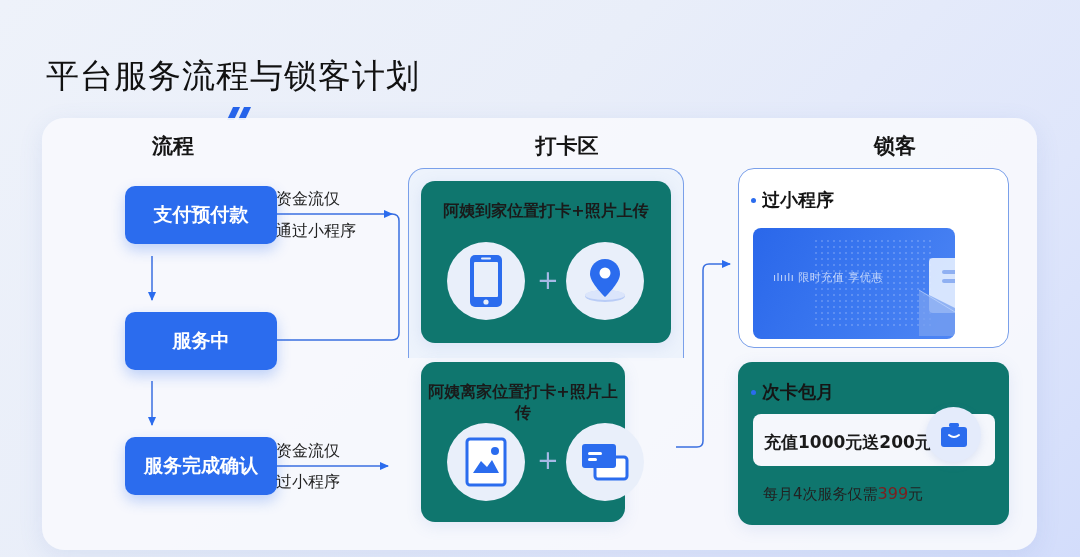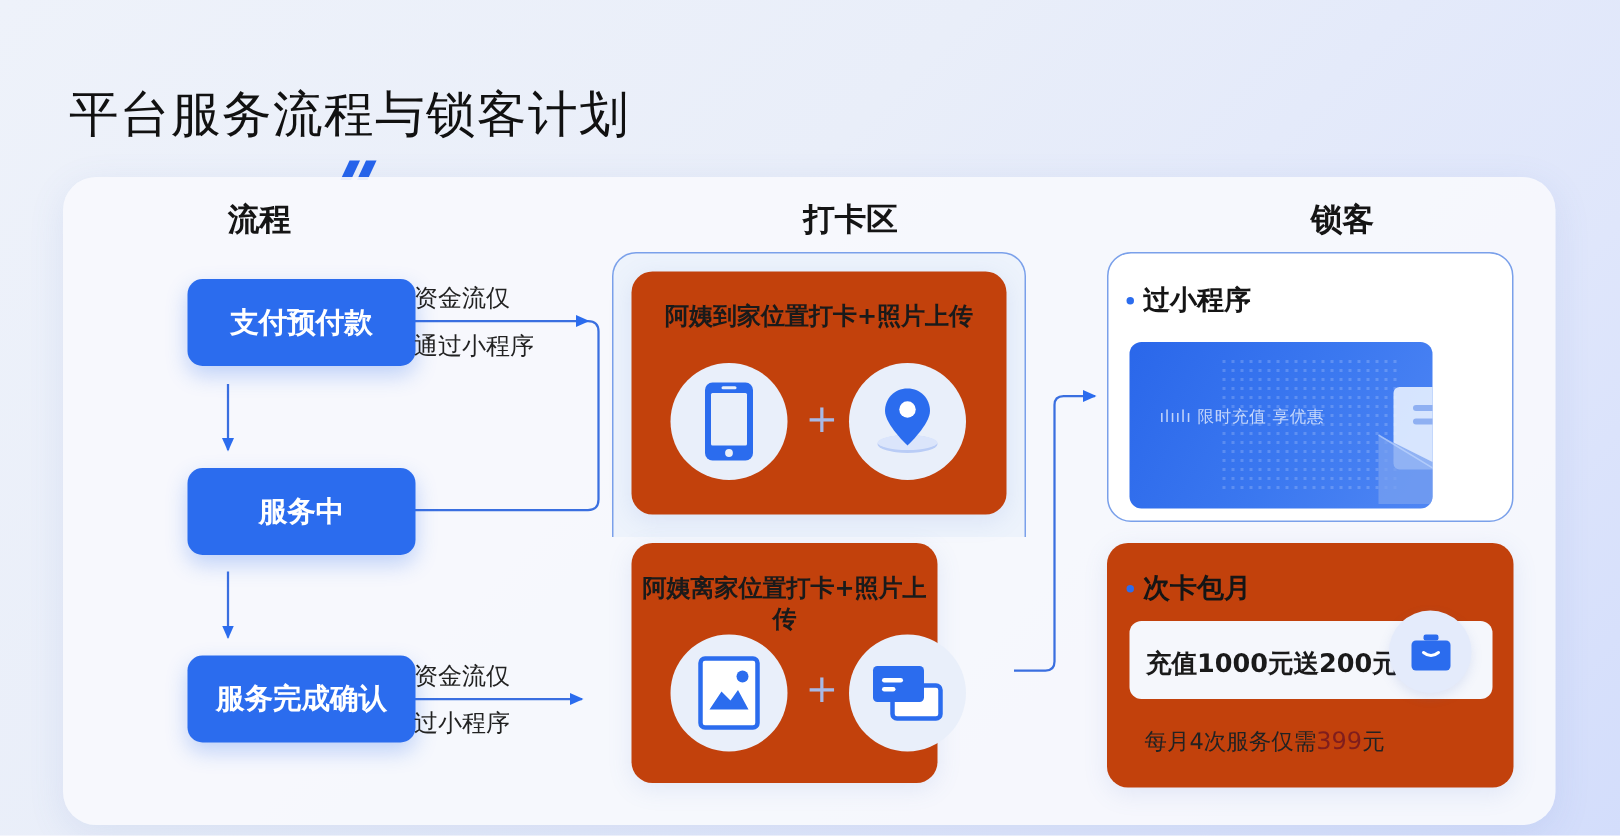--- a/index.html
+++ b/index.html
@@ -40,21 +40,21 @@
   .edge-label { position: absolute; font-size: 16px; color: #222; white-space: nowrap; }
 
   svg.connectors { position: absolute; left: 0; top: 0; pointer-events: none; }
 
   .checkin-frame {
     position: absolute; left: 408px; top: 168px; width: 276px; height: 190px;
     border: 1.5px solid #7aa0ea; border-bottom: none; border-radius: 16px 16px 0 0;
     background: rgba(230,238,252,0.55);
   }
   .card {
-    position: absolute; background: #c2410c; border-radius: 14px;
+    position: absolute; background: #0f766e; border-radius: 14px;
     box-shadow: 0 4px 16px rgba(90, 120, 200, 0.13);
   }
   .card-title { position: absolute; left: 0; right: 0; text-align: center; font-size: 16px; font-weight: bold; color: #1a1a1a; }
   .icon-circle {
     position: absolute; width: 78px; height: 78px; border-radius: 50%;
     background: #e9effa;
     display: flex; align-items: center; justify-content: center;
   }
   .plus { position: absolute; font-size: 26px; color: #a8b9e6; font-weight: normal; }
 

